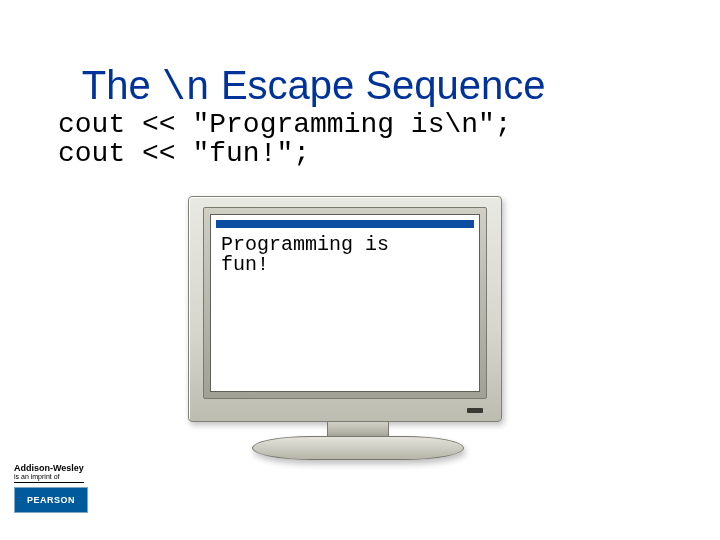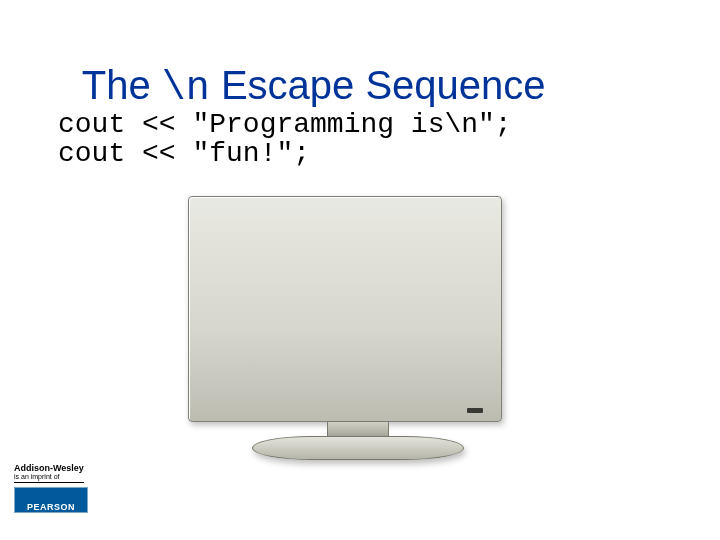--- a/index.html
+++ b/index.html
@@ -150,21 +150,21 @@
   }
   .pearson-badge {
     position: absolute;
     left: 0;
     bottom: 0;
     width: 72px;
     height: 24px;
     background: #005a9c;
     border: 1px solid #7ea6c7;
     display: flex;
-    align-items: flex-end;
+    align-items: center;
     justify-content: center;
     color: #ffffff;
     font-size: 9px;
     letter-spacing: 0.5px;
     font-weight: bold;
   }
   .copyright {
     position: absolute;
     left: 86px;
     bottom: 4px;
@@ -179,20 +179,27 @@
 
   <div class="title">
     <span>The </span><span class="mono">\n</span><span> Escape Sequence</span>
   </div>
 
   <div class="code-block">cout &lt;&lt; "Programming is\n";
 cout &lt;&lt; "fun!";</div>
 
   <div class="monitor-wrap">
     <div class="monitor-outer">
+      <div class="monitor-bezel">
+        <div class="monitor-screen">
+          <div class="screen-topbar"></div>
+          <div class="screen-text">Programming is
+fun!</div>
+        </div>
+      </div>
       <div class="power-led"></div>
     </div>
     <div class="monitor-neck"></div>
     <div class="monitor-base"></div>
   </div>
 
   <div class="footer">
     <div class="aw-mark">
       <div class="aw-title">Addison-Wesley</div>
       <div class="aw-sub">is an imprint of</div>

